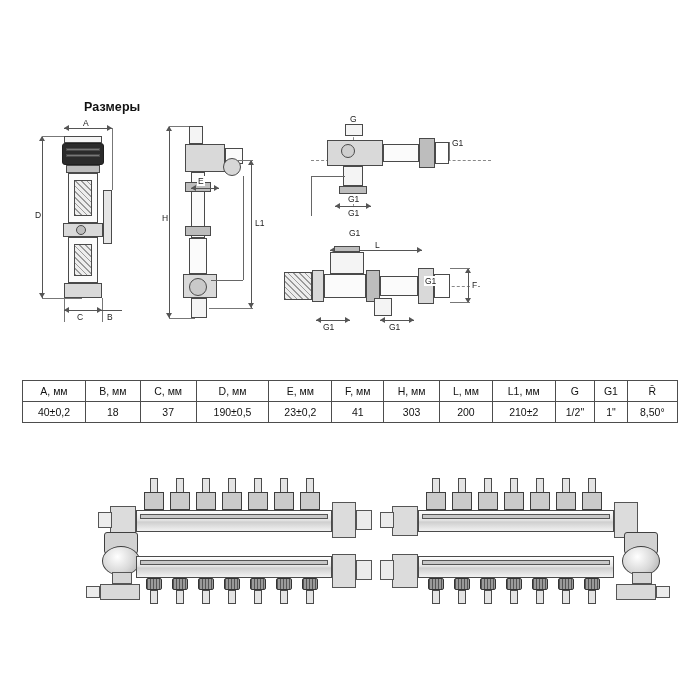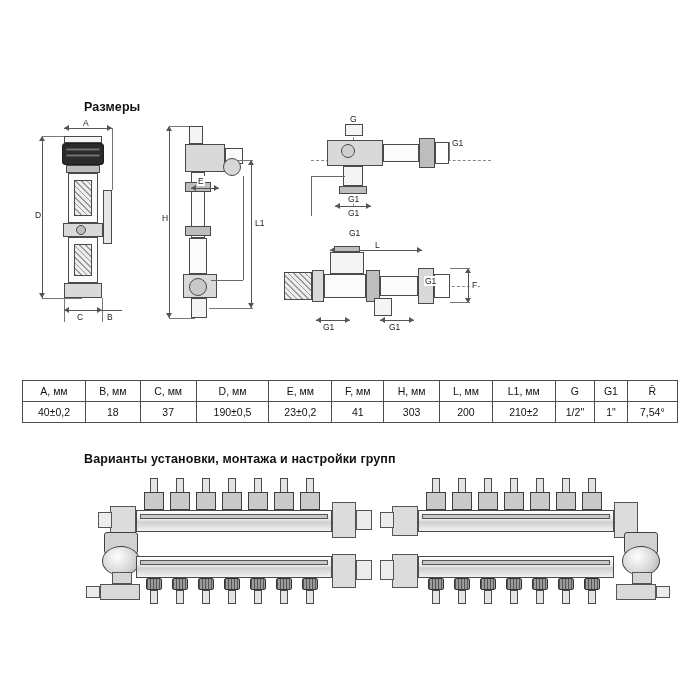--- a/index.html
+++ b/index.html
@@ -163,21 +163,20 @@
   }
   .mini { position: absolute; box-sizing: border-box; border: 1px solid #555; background: #ededed; }
 </style>
 </head>
 <body>
 
 <div class="page">
 
   <div class="heading" id="dims-heading">Размеры</div>
 
-  <div class="heading" id="variants-heading">Варианты установки, монтажа и настройки групп</div>
 
   <div class="drawings">
 
     <div class="dwg" id="front-view" style="left:0px; top:0px; width:130px; height:210px;">
 
       <div class="ln v" style="left:22px; top:18px; height:162px;"></div>
       <div class="arrow up" style="left:19px; top:18px;"></div>
       <div class="arrow down" style="left:19px; top:175px;"></div>
       <div class="dimlabel" style="left:14px; top:92px;">D</div>
       <div class="ln h thin" style="left:22px; top:18px; width:22px;"></div>
@@ -354,21 +353,21 @@
         <td>18</td>
         <td>37</td>
         <td>190±0,5</td>
         <td>23±0,2</td>
         <td>41</td>
         <td>303</td>
         <td>200</td>
         <td>210±2</td>
         <td>1/2"</td>
         <td>1"</td>
-        <td>7,54°</td>
+        <td>8,50°</td>
       </tr>
     </tbody>
   </table>
 
   <div class="groups">
 
     <div class="group" id="group-left">
 
       <div class="port" style="left:70px;  top:6px;  width:8px; height:16px;"></div>
       <div class="port" style="left:96px;  top:6px;  width:8px; height:16px;"></div>

